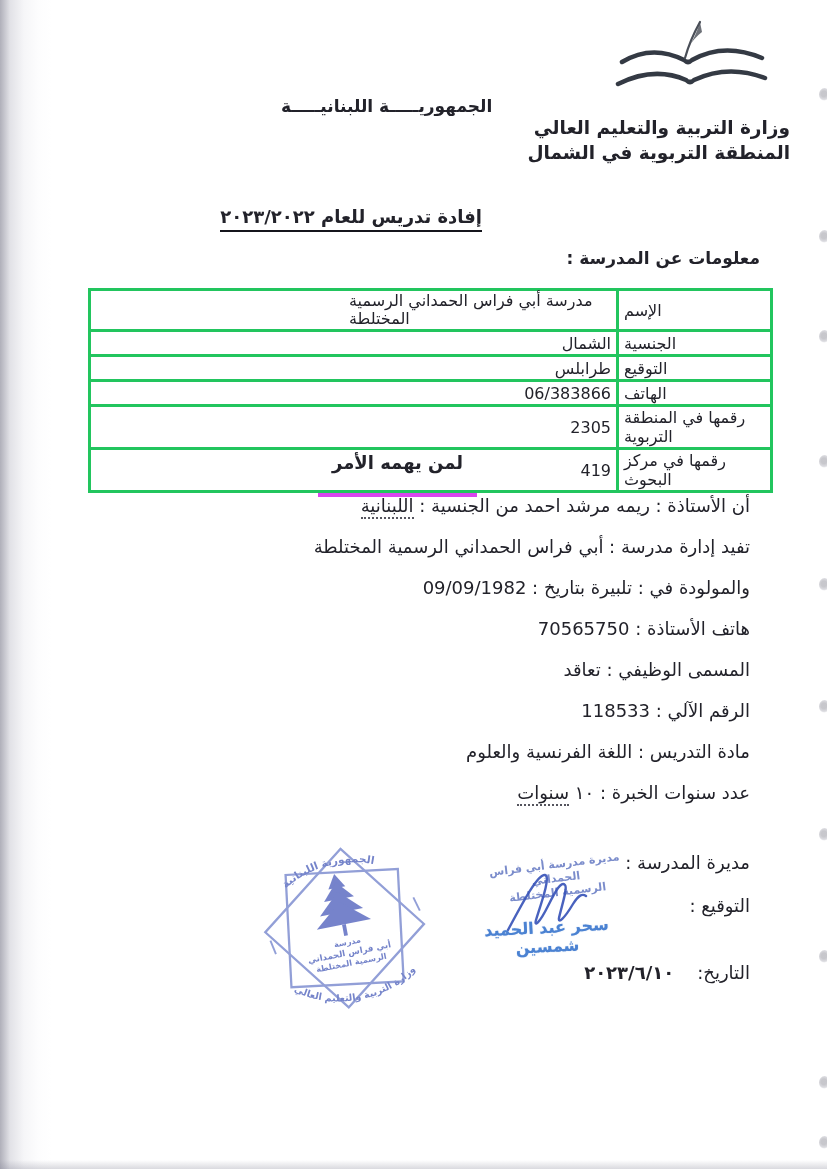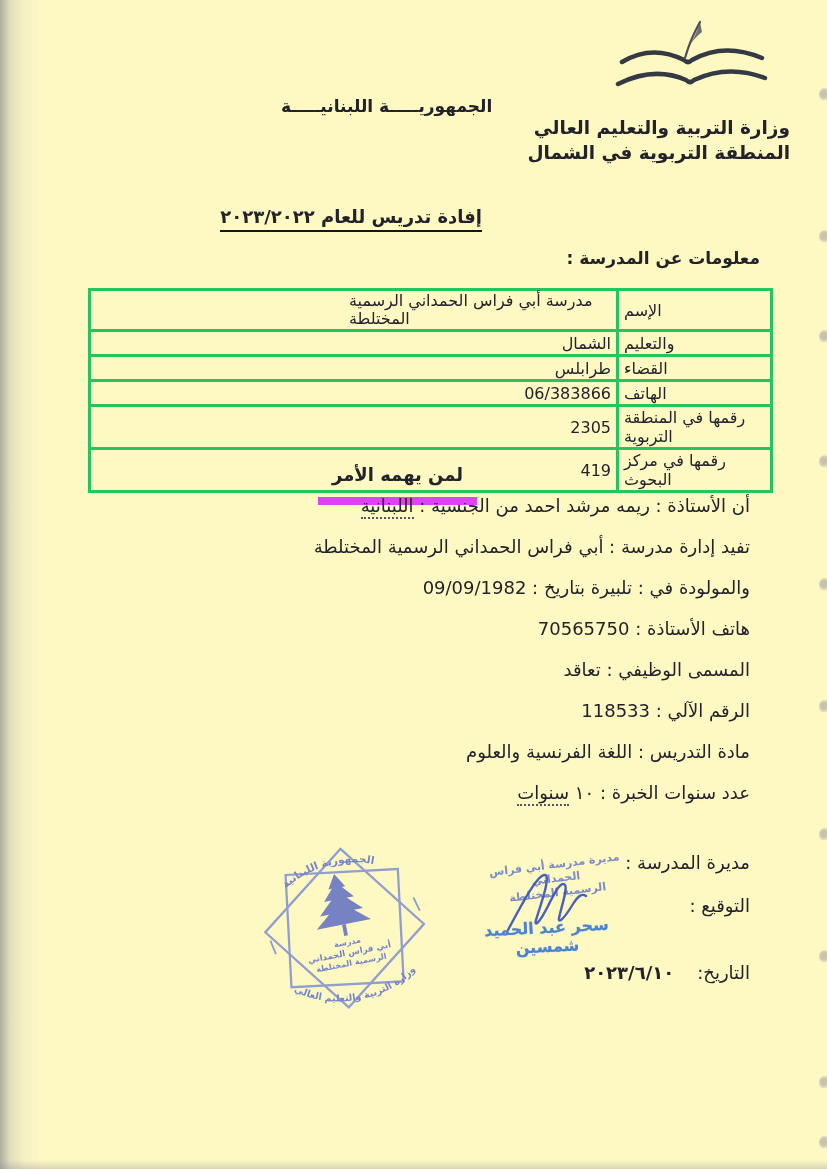--- a/index.html
+++ b/index.html
@@ -1,17 +1,17 @@
 <!DOCTYPE html>
 <html lang="ar"><head>
 <meta charset="utf-8">
 <style>
   html,body{margin:0;padding:0;background:#e8e8ea;}
   .page{
-    position:relative;width:827px;height:1169px;background:#fef9c3;
+    position:relative;width:827px;height:1169px;background:#ffffff;
     overflow:hidden;font-family:"DejaVu Sans",sans-serif;color:#22222a;
     margin:0 auto;
   }
   .scan-left{position:absolute;left:0;top:0;width:52px;height:100%;z-index:5;pointer-events:none;
     background:linear-gradient(90deg,rgba(110,110,128,.55) 0,rgba(150,150,168,.28) 10px,rgba(190,190,205,.14) 24px,rgba(220,220,230,.06) 38px,transparent 52px);}
   .scan-bottom{position:absolute;left:0;bottom:0;width:100%;height:9px;z-index:5;pointer-events:none;
     background:linear-gradient(0deg,rgba(130,130,148,.30),transparent);}
   .hole{position:absolute;left:819px;width:11px;height:13px;border-radius:50%;
     background:radial-gradient(circle at 45% 45%,#83838e 0 30%,#b5b5bf 60%,rgba(200,200,210,0) 75%);
     opacity:.45;z-index:6;}
@@ -22,22 +22,22 @@
   .doc-title{position:absolute;right:345px;top:206px;direction:rtl;font-size:18px;font-weight:700;
     border-bottom:2px solid #15151c;padding-bottom:3px;text-align:right;}
   .school-heading{position:absolute;right:67px;top:248px;direction:rtl;font-size:17px;font-weight:700;}
   table.school-table{position:absolute;left:88px;top:288px;width:656px;border-collapse:collapse;
     direction:rtl;font-size:16px;table-layout:fixed;}
   table.school-table td{border:3px solid #22c55e;padding:1px 5px;vertical-align:middle;}
   td.t-label{width:141px;text-align:left;padding-right:6px;}
   td.t-value{width:515px;text-align:right;padding-right:14px;}
   tr.row-tall{height:38px;} tr.row-std{height:25px;}
   .wrap-box{width:262px;margin-left:auto;margin-right:0;text-align:left;direction:rtl;line-height:18px;}
-  .letter-heading{position:absolute;left:318px;top:464px;direction:rtl;font-size:18px;font-weight:700;
-    padding:0 14px 12px;border-bottom:8px solid #d946ef;}
+  .letter-heading{position:absolute;left:318px;top:452px;direction:rtl;font-size:18px;font-weight:700;
+    padding:0 14px 20px;border-bottom:4px solid #d946ef;}
   .letter-body{position:absolute;right:77px;top:492px;direction:rtl;text-align:right;font-size:18px;}
   .letter-body .line{height:41px;line-height:27px;}
   .dotted{border-bottom:2px dotted #55555e;padding-bottom:1px;}
   .principal{position:absolute;right:77px;top:852px;direction:rtl;font-size:18px;}
   .sign-label{position:absolute;right:77px;top:895px;direction:rtl;font-size:18px;}
   .date-line{position:absolute;right:77px;top:962px;direction:rtl;font-size:18px;}
   .date-line .date-value{margin-right:23px;font-weight:700;}
   .sig-stamp-text{position:absolute;left:468px;top:858px;width:176px;text-align:center;direction:rtl;
     font-size:11px;line-height:14px;color:#6d80c6;transform:rotate(-7deg);font-weight:700;opacity:.9;}
   .sig-scribble{position:absolute;left:500px;top:866px;}
@@ -74,25 +74,25 @@
 
   <table class="school-table">
     <tbody id="school-rows">
         <tr class="row-tall">
           <td class="t-label">الإسم</td>
           <td class="t-value">
             <div class="wrap-box">مدرسة أبي فراس الحمداني الرسمية المختلطة</div>
           </td>
         </tr>
         <tr class="row-std">
-          <td class="t-label">والتعليم</td>
+          <td class="t-label">الجنسية</td>
           <td class="t-value">الشمال</td>
         </tr>
         <tr class="row-std">
-          <td class="t-label">القضاء</td>
+          <td class="t-label">التوقيع</td>
           <td class="t-value">طرابلس</td>
         </tr>
         <tr class="row-std">
           <td class="t-label">الهاتف</td>
           <td class="t-value">06/383866</td>
         </tr>
         <tr class="row-std">
           <td class="t-label">رقمها في المنطقة التربوية</td>
           <td class="t-value">2305</td>
         </tr>

